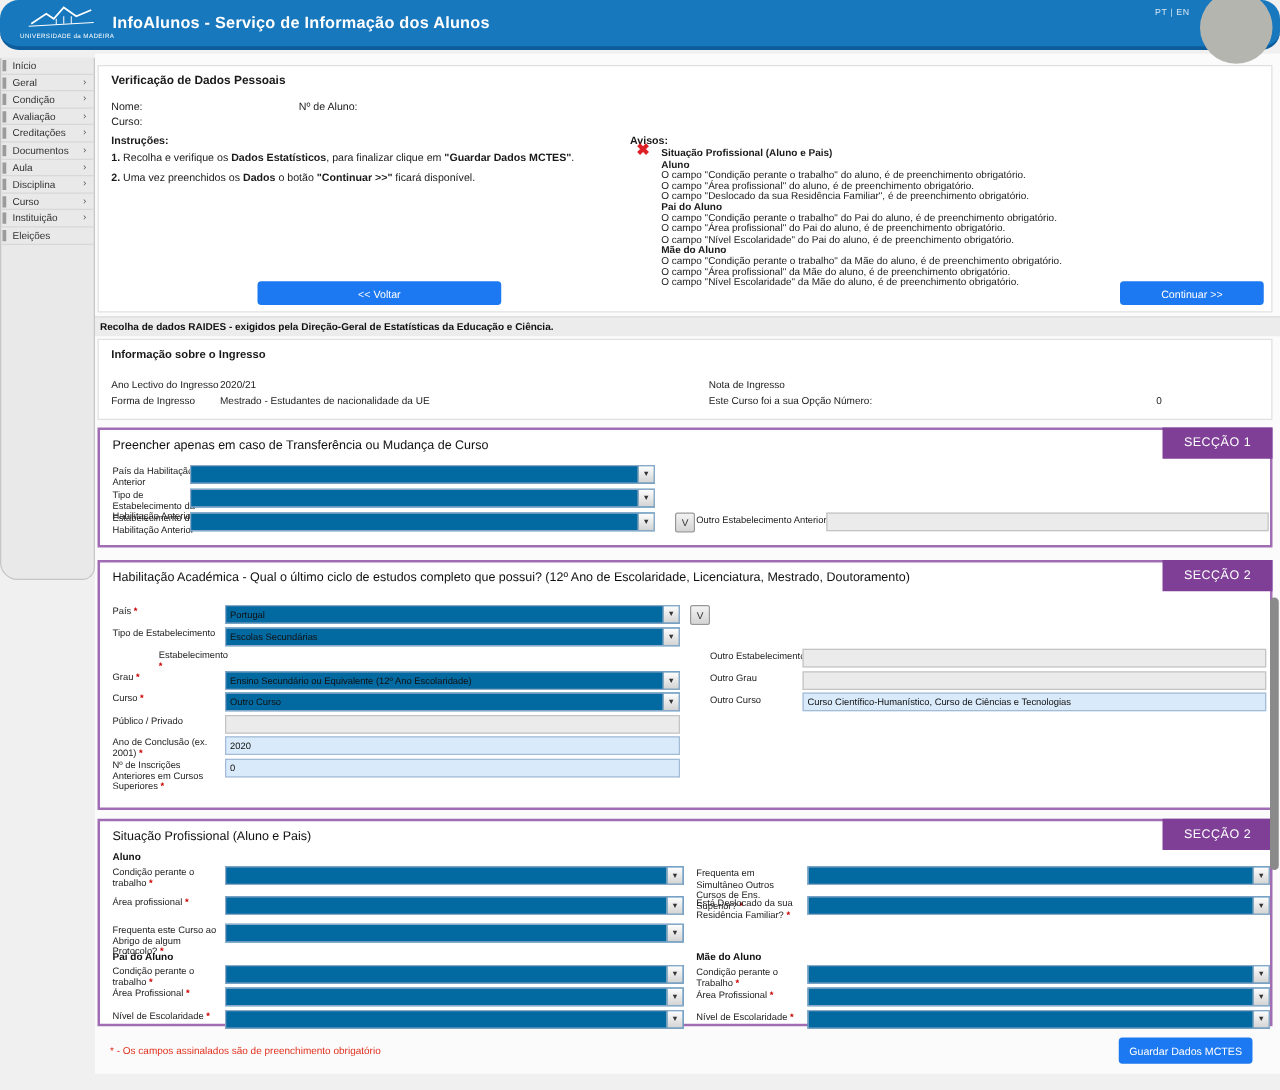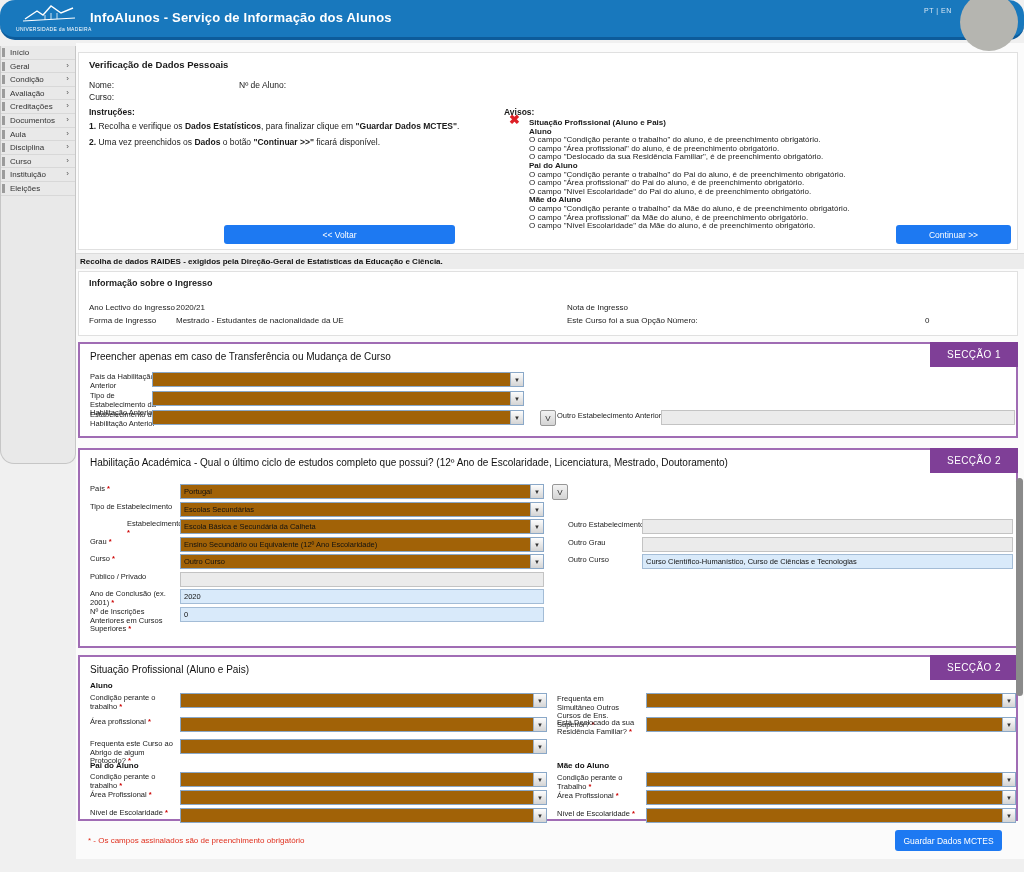--- a/index.html
+++ b/index.html
@@ -53,21 +53,21 @@
 
   
   .sec-panel{position:absolute;background:#fff;border:2px solid #a06cb4;}
   .sec-title{position:absolute;left:10px;top:7px;font-weight:normal;font-size:10px;color:#111;}
   .sec-badge{position:absolute;top:-2px;right:-2px;width:88px;height:25px;background:#7f3f97;color:#fff;font-weight:normal;font-size:10px;display:flex;align-items:center;justify-content:center;letter-spacing:.4px;}
 
   
   .frow{position:absolute;left:0;width:100%;height:15px;}
   .lbl{position:absolute;left:10px;top:1px;font-size:7.5px;line-height:8.5px;color:#222;}
   .req{color:#cc0000;font-weight:bold;}
-  .select-box{position:absolute;top:0;height:15px;background:#a16207;border:1px solid #8aa8c8;cursor:pointer;}
+  .select-box{position:absolute;top:0;height:15px;background:#0369a1;border:1px solid #8aa8c8;cursor:pointer;}
   .select-text{position:absolute;left:3px;top:1px;right:15px;font-size:7.5px;line-height:12px;white-space:nowrap;overflow:hidden;color:#111;}
   .select-arrow{position:absolute;right:0;top:0;width:13px;height:13px;background:linear-gradient(#fdfdfd,#d4d4d4);border-left:1px solid #9fb2c6;display:flex;align-items:center;justify-content:center;font-size:6px;color:#333;}
   .input-gray,.input-blue{position:absolute;top:0;height:15px;font-size:7.5px;line-height:13px;padding-left:3px;white-space:nowrap;overflow:hidden;}
   .input-gray{background:#ebebeb;border:1px solid #c3c3c3;color:#333;}
   .input-blue{background:#d9eafa;border:1px solid #a3bcd6;color:#111;}
   .v-btn{position:absolute;top:0;width:16px;height:16px;background:linear-gradient(#f3f3f3,#d4d4d4);border:1px solid #979797;border-radius:2px;font-size:8px;color:#333;display:flex;align-items:center;justify-content:center;cursor:pointer;}
   .r-lbl{position:absolute;top:2px;font-size:7.5px;line-height:8.5px;color:#222;}
   .sub-h{position:absolute;font-weight:bold;font-size:8px;color:#111;}
 
   
@@ -169,21 +169,21 @@
       <div class="av-line">O campo "Deslocado da sua Residência Familiar", é de preenchimento obrigatório.</div>
       <div class="av-sub">Pai do Aluno</div>
       <div class="av-line">O campo "Condição perante o trabalho" do Pai do aluno, é de preenchimento obrigatório.</div>
       <div class="av-line">O campo "Área profissional" do Pai do aluno, é de preenchimento obrigatório.</div>
       <div class="av-line">O campo "Nível Escolaridade" do Pai do aluno, é de preenchimento obrigatório.</div>
       <div class="av-sub">Mãe do Aluno</div>
       <div class="av-line">O campo "Condição perante o trabalho" da Mãe do aluno, é de preenchimento obrigatório.</div>
       <div class="av-line">O campo "Área profissional" da Mãe do aluno, é de preenchimento obrigatório.</div>
       <div class="av-line">O campo "Nível Escolaridade" da Mãe do aluno, é de preenchimento obrigatório.</div>
     </div>
-  <div class="btn" style="left:145px;top:172px;width:231px;">&lt;&lt; Voltar</div>
+  <div class="btn" style="left:127px;top:172px;width:195px;">&lt;&lt; Voltar</div>
   <div class="btn" style="left:817px;top:172px;width:115px;">Continuar &gt;&gt;</div>
 </div>
 
 <div class="raides">
   <span>Recolha de dados RAIDES - exigidos pela Direção-Geral de Estatísticas da Educação e Ciência.</span>
 </div>
 
 <div class="panel" style="left:78px;top:271px;width:940px;height:65px;">
   <div class="p-title" style="font-size:9px;">Informação sobre o Ingresso</div>
   <div></div>
@@ -246,24 +246,20 @@
       </div>
       <div class="frow" style="top: 52px;">
         <span class="lbl" style="left: 10px; width: 88px;">Tipo de Estabelecimento</span>
         <div class="select-box" style="left: 100px; width: 364px;">
           <span class="select-text">Escolas Secundárias</span>
           <span class="select-arrow">▼</span>
         </div>
       </div>
       <div class="frow" style="top: 69px;">
         <span class="lbl" style="left: 10px; width: 88px; padding-left: 37px;">Estabelecimento<span class="req"> *</span></span>
-        <div class="select-box" style="left: 100px; width: 364px;">
-          <span class="select-text">Escola Básica e Secundária da Calheta</span>
-          <span class="select-arrow">▼</span>
-        </div>
         <span class="r-lbl" style="left: 488px; white-space: nowrap;">Outro Estabelecimento</span>
         <div class="input-gray" style="left: 562px; width: 371px;"></div>
       </div>
       <div class="frow" style="top: 87px;">
         <span class="lbl" style="left: 10px; width: 88px;">Grau<span class="req"> *</span></span>
         <div class="select-box" style="left: 100px; width: 364px;">
           <span class="select-text">Ensino Secundário ou Equivalente (12º Ano Escolaridade)</span>
           <span class="select-arrow">▼</span>
         </div>
         <span class="r-lbl" style="left: 488px; white-space: nowrap;">Outro Grau</span>

